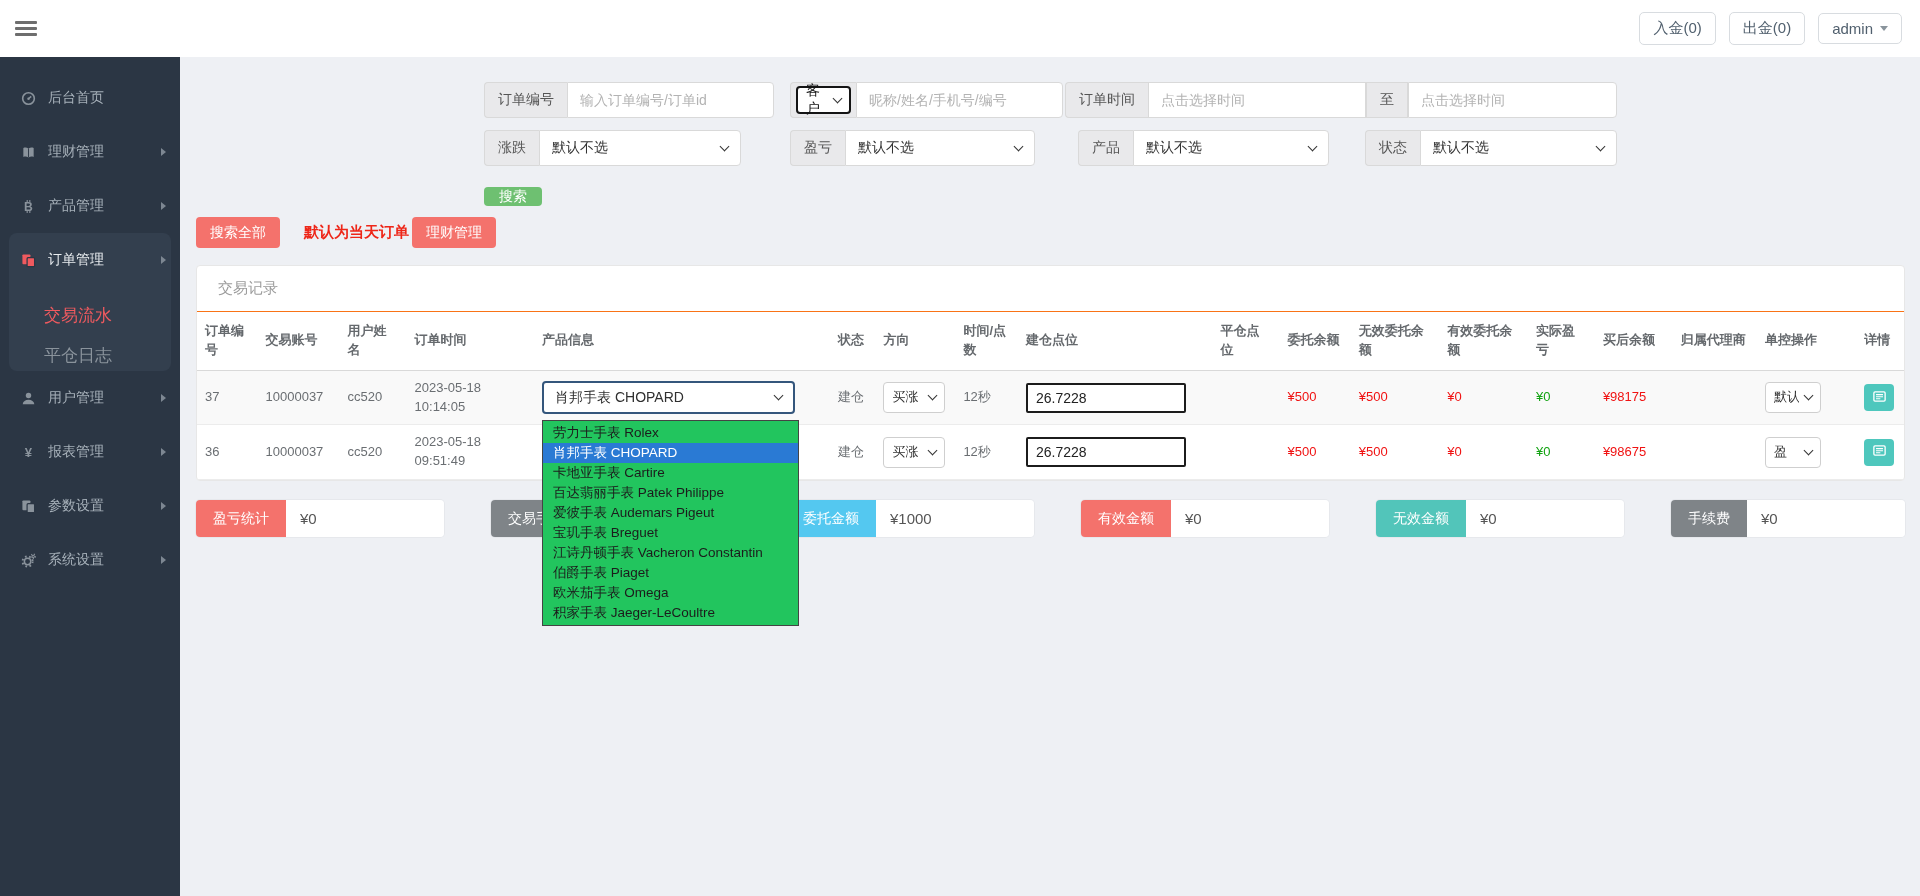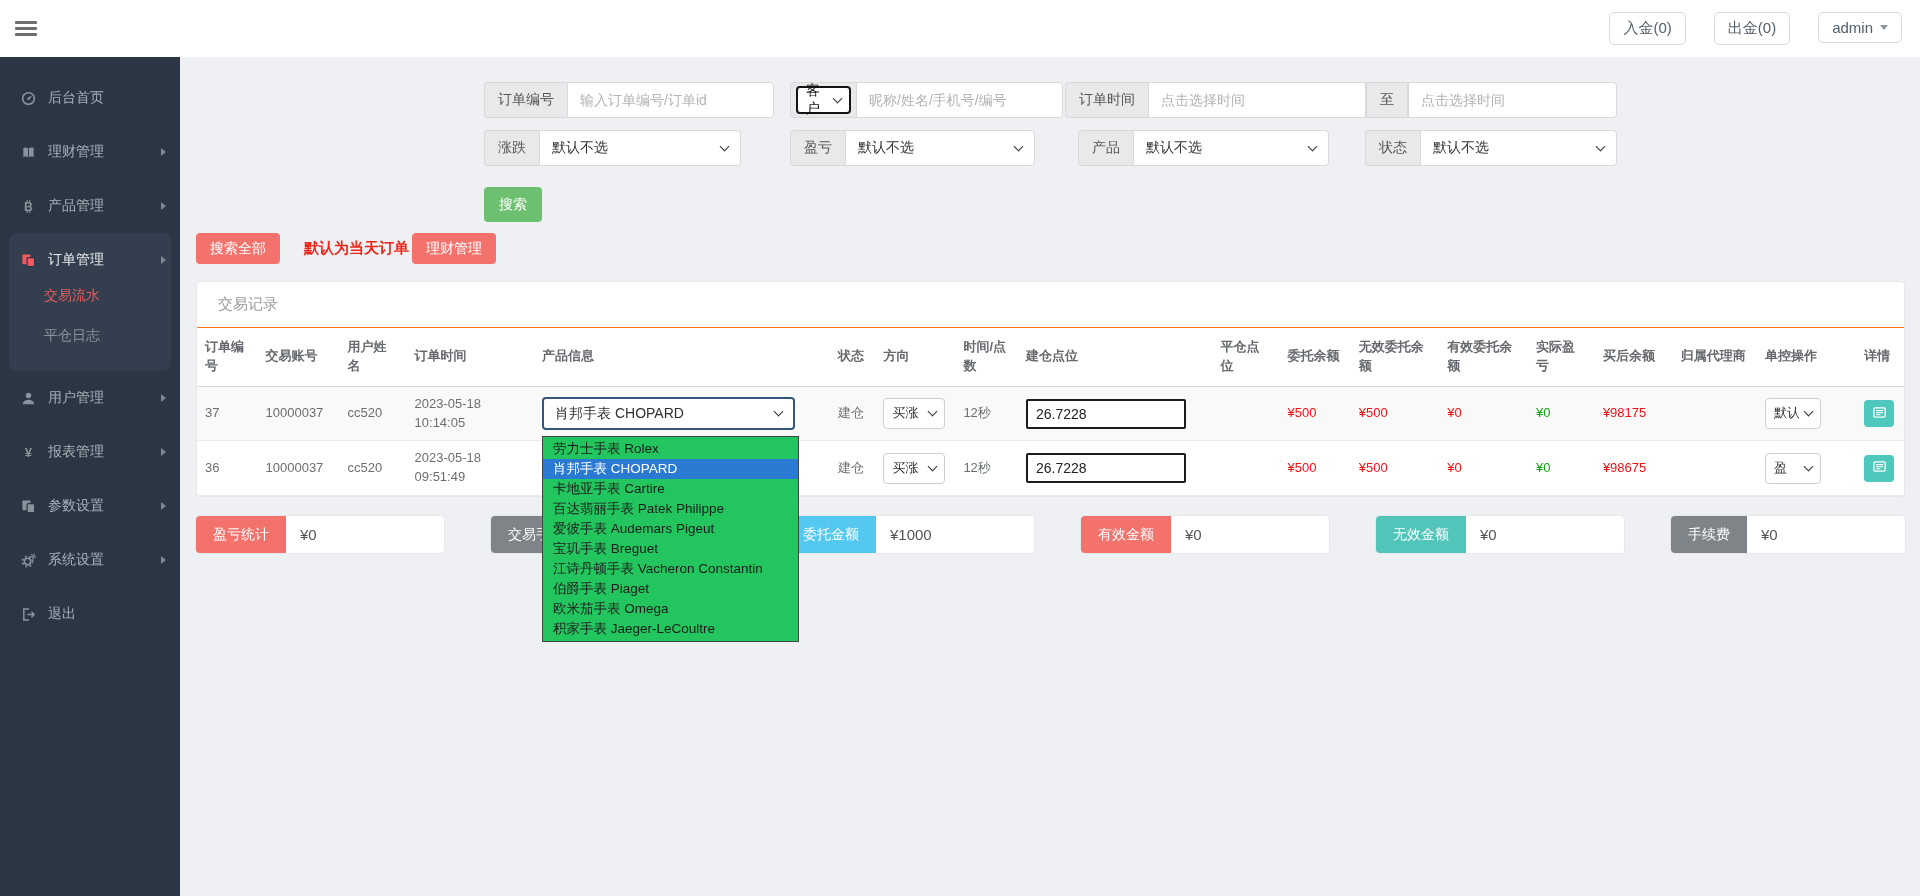--- a/index.html
+++ b/index.html
@@ -3,54 +3,54 @@
 <meta charset="utf-8">
 <style>
   * { margin:0; padding:0; box-sizing:border-box; }
   html,body { width:1920px; height:896px; overflow:hidden; }
   body { font-family:"Liberation Sans","DejaVu Sans",sans-serif; background:#eef0f4; color:#555; }
 
   
   .topbar { height:57px; background:#fff; display:flex; align-items:center; justify-content:space-between; padding:0 18px 0 15px; }
   .hamburger { width:22px; cursor:pointer; }
   .hamburger span { display:block; height:3px; background:#6e6e6e; margin:3px 0; border-radius:1px; }
-  .topbar-right { display:flex; align-items:flex-start; gap:28px; }
+  .topbar-right { display:flex; align-items:center; gap:13px; }
   .tb-btn { background:#fff; border:1px solid #d8dce0; border-radius:5px; padding:6px 13px; font-size:15px; color:#51606e; cursor:pointer; font-family:inherit; display:flex; align-items:center; gap:7px; }
   .caret { width:0; height:0; border-left:4px solid transparent; border-right:4px solid transparent; border-top:5px solid #8a949c; display:inline-block; }
 
   
   .layout { display:flex; height:839px; }
   .sidebar { width:180px; background:#2b3644; padding-top:14px; flex:none; }
   .side-item { height:54px; display:flex; align-items:center; padding:0 14px 0 20px; color:#a7b1ba; font-size:14px; cursor:pointer; }
   .s-icon { width:17px; height:16px; display:inline-flex; align-items:center; justify-content:center; color:#8a939c; flex:none; }
   .s-label { margin-left:11px; }
   .s-arrow { margin-left:auto; width:0; height:0; border-top:4px solid transparent; border-bottom:4px solid transparent; border-left:5px solid #7d8792; }
   .side-group.active { background:#333f4e; border-radius:8px; margin:0 9px; padding-bottom:4px; }
   .side-group.active .side-item { padding:0 5px 0 11px; }
   .side-group.active .side-item .s-label { color:#e8ecef; }
   .side-group.active .s-icon { color:#f05a5f; }
-  .side-sub { height:40px; display:flex; align-items:flex-start; padding-left:35px; font-size:14px; color:#8a939c; cursor:pointer; }
+  .side-sub { height:40px; display:flex; align-items:flex-end; padding-left:35px; font-size:17px; color:#8a939c; cursor:pointer; }
   .side-sub.active { color:#f05a5f; }
 
   .content { flex:1; padding:25px 15px 0 16px; position:relative; }
 
   
   .filter-form { width:1133px; margin:0 auto; }
   .frow { display:flex; margin-bottom:12px; }
   .igroup { display:flex; height:36px; }
   .ig-label { background:#e9e9eb; border:1px solid #d9d9d9; border-right:none; border-radius:4px 0 0 4px; padding:0 13px; font-size:14px; color:#555; display:flex; align-items:center; white-space:nowrap; }
   .ig-label.mid { border-radius:0; border-left:none; border-right:none; }
   .ig-input { border:1px solid #d9d9d9; border-radius:0 4px 4px 0; padding:0 12px; font-size:14px; color:#333; font-family:inherit; outline:none; background:#fff; }
   .ig-input.mid { border-radius:0; }
   .ig-input::placeholder { color:#b3b3b3; }
   .sel-wrap { background:#e9e9eb; border:1px solid #d9d9d9; border-right:none; border-radius:4px 0 0 4px; display:flex; align-items:center; padding:0 5px; }
   .client-select { background:#fff; border:2px solid #141414; border-radius:4px; height:28px; display:flex; align-items:center; padding:0 8px; font-size:14px; color:#111; gap:14px; cursor:pointer; }
   .fselect { border:1px solid #d9d9d9; border-radius:0 4px 4px 0; background:#fff; display:flex; align-items:center; justify-content:space-between; padding:0 12px; font-size:14px; color:#333; cursor:pointer; }
   .chev { width:7px; height:7px; border-right:1.7px solid #333; border-bottom:1.7px solid #333; transform:rotate(45deg); margin-top:-4px; flex:none; }
-  .btn-search { margin-top:21px; background:#6ec071; color:#fff; border:none; border-radius:4px; padding:0 15px; height:35px; font-size:14px; font-family:inherit; cursor:pointer; display:block; }
+  .btn-search { margin-top:21px; background:#6ec071; color:#fff; border:none; border-radius:4px; padding:0 15px; height:19px; font-size:14px; font-family:inherit; cursor:pointer; display:block; }
 
   
   .action-row { display:flex; align-items:center; margin-top:11px; }
   .btn-red { background:#f4726c; color:#fff; border:none; border-radius:4px; height:31px; padding:0 14px; font-size:14px; font-family:inherit; cursor:pointer; }
   .red-note { color:#ee2618; font-weight:bold; font-size:15px; margin-left:24px; margin-right:3px; }
 
   
   .panel { background:#fff; border:1px solid #e7e7e7; border-radius:4px; margin-top:17px; }
   .panel-title { padding:13px 21px; font-size:15px; color:#9b9b9b; border-bottom:1px solid #f97316; }
   table { width:100%; border-collapse:collapse; table-layout:fixed; font-size:13px; }
@@ -195,31 +195,20 @@
           <span class="s-icon">
             <svg viewBox="0 0 16 16" width="15" height="15">
               <circle cx="7" cy="9" r="3.4" fill="none" stroke="currentColor" stroke-width="1.6"></circle>
               <circle cx="7" cy="9" r="5.4" fill="none" stroke="currentColor" stroke-width="2" stroke-dasharray="1.8 2.6"></circle>
               <circle cx="13" cy="3.6" r="1.2" fill="none" stroke="currentColor" stroke-width="1.1"></circle>
               <circle cx="13" cy="3.6" r="2.4" fill="none" stroke="currentColor" stroke-width="1.3" stroke-dasharray="1.1 1.6"></circle>
             </svg>
           </span>
           <span class="s-label">系统设置</span>
           <span class="s-arrow"></span>
-        </div>
-      </div>
-      <div class="side-group">
-        <div class="side-item">
-          <span class="s-icon">
-            <svg viewBox="0 0 16 16" width="15" height="15">
-              <path d="M8.5 2.2H3v11.6h5.5" fill="none" stroke="currentColor" stroke-width="1.6"></path>
-              <path d="M7 8h6.6M11.2 5.2 14 8l-2.8 2.8" fill="none" stroke="currentColor" stroke-width="1.6"></path>
-            </svg>
-          </span>
-          <span class="s-label">退出</span>
         </div>
       </div>
     </aside>
 
   <main class="content">
 
     <div class="filter-form">
       <div class="frow">
         <div class="igroup" style="width:257px">
           <span class="ig-label">订单编号</span>

